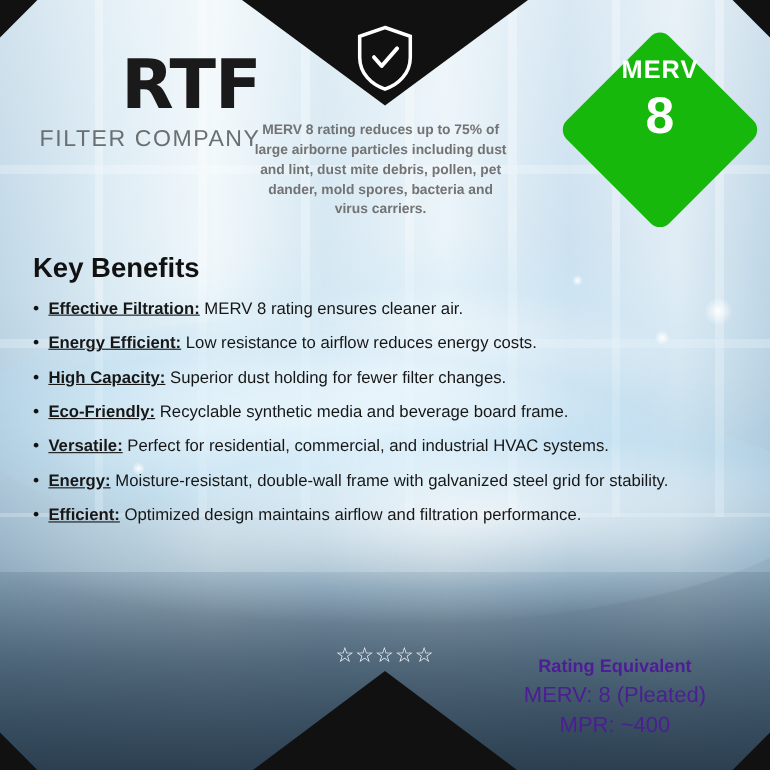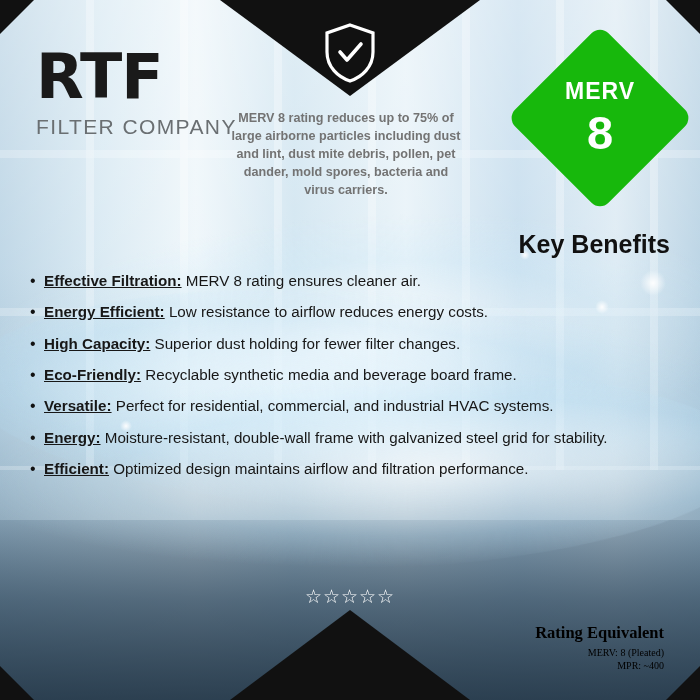--- a/index.html
+++ b/index.html
@@ -138,21 +138,21 @@
     width: 0; height: 0;
     border-bottom: 34px solid #111111;
     border-left: 34px solid transparent;
   }
 
   
   .logo-block {
     position: absolute;
     left: 36px;
     top: 48px;
-    text-align: left;
+    text-align: right;
   }
   .logo-main {
     font-family: "DejaVu Sans", sans-serif;
     font-weight: bold;
     font-size: 62px;
     letter-spacing: -1px;
     color: #1a1a1a;
     line-height: 0.95;
   }
   .logo-sub {
@@ -197,21 +197,21 @@
   }
   .diamond-inner {
     position: absolute;
     top: 52px;
     right: 34px;
     width: 132px;
     height: 132px;
     display: flex;
     flex-direction: column;
     align-items: center;
-    justify-content: center;
+    justify-content: flex-start;
     color: #ffffff;
     pointer-events: none;
   }
   .diamond-label {
     font-size: 23px;
     font-weight: bold;
     letter-spacing: 1px;
     line-height: 1;
   }
   .diamond-value {
@@ -226,21 +226,20 @@
     position: absolute;
     left: 30px;
     top: 230px;
     width: 640px;
   }
   .benefits-title {
     font-size: 25px;
     font-weight: bold;
     color: #111111;
     margin-bottom: 12px;
-    text-align: right;
   }
   .benefit {
     display: flex;
     align-items: flex-start;
     margin-bottom: 11px;
     font-size: 15.2px;
     line-height: 1.34;
     color: #171717;
   }
   .bullet {
@@ -264,32 +263,31 @@
     color: #ffffff;
     font-size: 19px;
     letter-spacing: 1px;
   }
 
   
   .rating-box {
     position: absolute;
     right: 36px;
     bottom: 28px;
-    text-align: right;
-    color: #000000;
+    text-align: center;
+    color: #4c1d95;
     width: 210px;
-    font-family: Liberation Serif, serif;
   }
   .rating-title {
     font-size: 16.5px;
     font-weight: bold;
     margin-bottom: 3px;
   }
   .rating-line {
-    font-size: 10px;
+    font-size: 20px;
     line-height: 1.32;
   }
 </style>
 </head>
 <body>
 
 <div id="page">
 
   <div class="bg-photo"></div>
   <div class="window-grid"></div>

